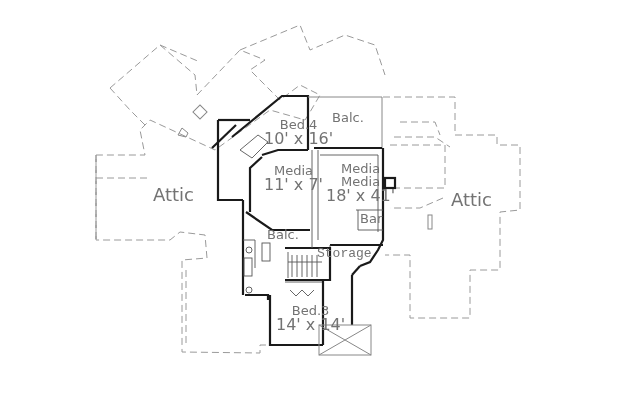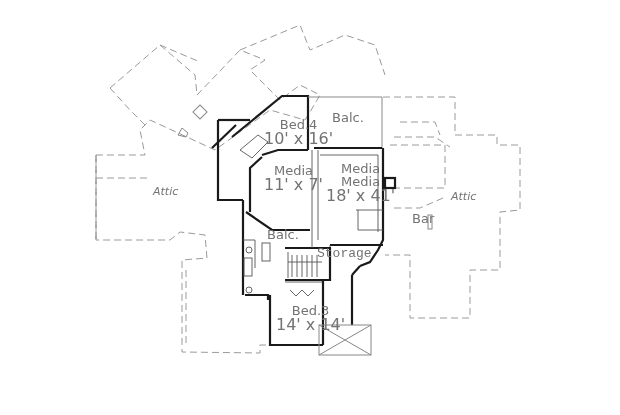--- a/index.html
+++ b/index.html
@@ -5,21 +5,21 @@
   html, body { margin: 0; padding: 0; background: #ffffff; }
   body { width: 620px; height: 415px; overflow: hidden; position: relative; font-family: "DejaVu Sans", sans-serif; }
   #plan { position: absolute; left: 0; top: 0; width: 620px; height: 415px; }
   .dash { fill: none; stroke: #9a9a9a; stroke-width: 1; stroke-dasharray: 7 4; }
   .wall { fill: none; stroke: #1a1a1a; stroke-width: 2.2; }
   .thin { fill: none; stroke: #555; stroke-width: 0.9; }
   .grey { fill: none; stroke: #888; stroke-width: 1; }
   .room-label { position: absolute; color: #737373; text-align: center; line-height: 1.0; white-space: nowrap; }
   .room-label .name { font-size: 13px; display: block; }
   .room-label .dim { font-size: 16px; display: block; }
-  .attic-label .name { font-size: 11px; font-style: italic; }
+  .attic-label .name { font-size: 18px; }
 </style>
 </head>
 <body>
 
 <svg id="plan" viewBox="0 0 620 415" xmlns="http://www.w3.org/2000/svg">
 
   <g>
     <path class="dash" d="M 110 88 L 160 45 L 195 75 L 197 95 L 240 50 L 265 60 L 250 70 L 280 100 L 300 85 L 320 95 L 310 112 L 305 120 L 270 110 L 215 150 L 150 120 L 140 130 L 145 155 L 96 155 L 96 240 L 170 240 L 180 232 L 205 235 L 207 258 L 182 260 L 182 352 L 260 353 L 260 345 L 272 345"></path>
     <path class="dash" d="M 96 155 L 96 240"></path>
     <path class="dash" d="M 160 45 L 200 62"></path>
@@ -118,21 +118,21 @@
 </div>
 <div class="room-label" style="left:264px; top:164px;">
   <span class="name">Media</span>
   <span class="dim">11' x 7'</span>
 </div>
 <div class="room-label" style="left:326px; top:162px;">
   <span class="name">Media</span>
   <span class="name">Media</span>
   <span class="dim">18' x 41'</span>
 </div>
-<div class="room-label" style="left:380px; top:212px;padding-left:32px;">
+<div class="room-label" style="left:360px; top:212px;">
   <span class="name">Bar</span>
 </div>
 <div class="room-label" style="left:267px; top:228px;">
   <span class="name">Balc.</span>
 </div>
 <div class="room-label" style="left:317px; top:247px;font-family:Liberation Mono, monospace;">
   <span class="name">Storage</span>
 </div>
 <div class="room-label" style="left:276px; top:304px;">
   <span class="name">Bed.3</span>

